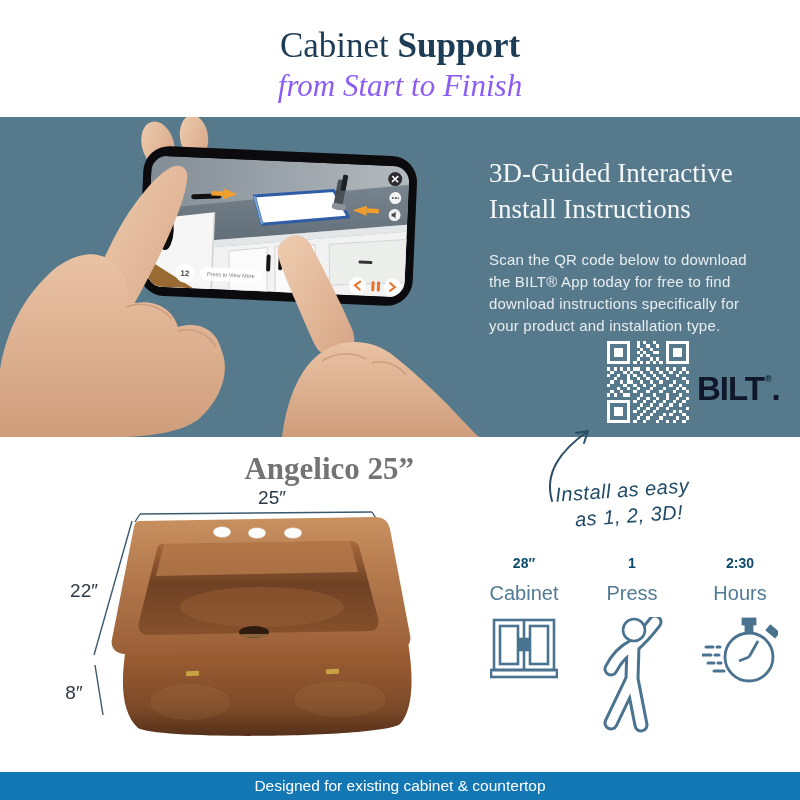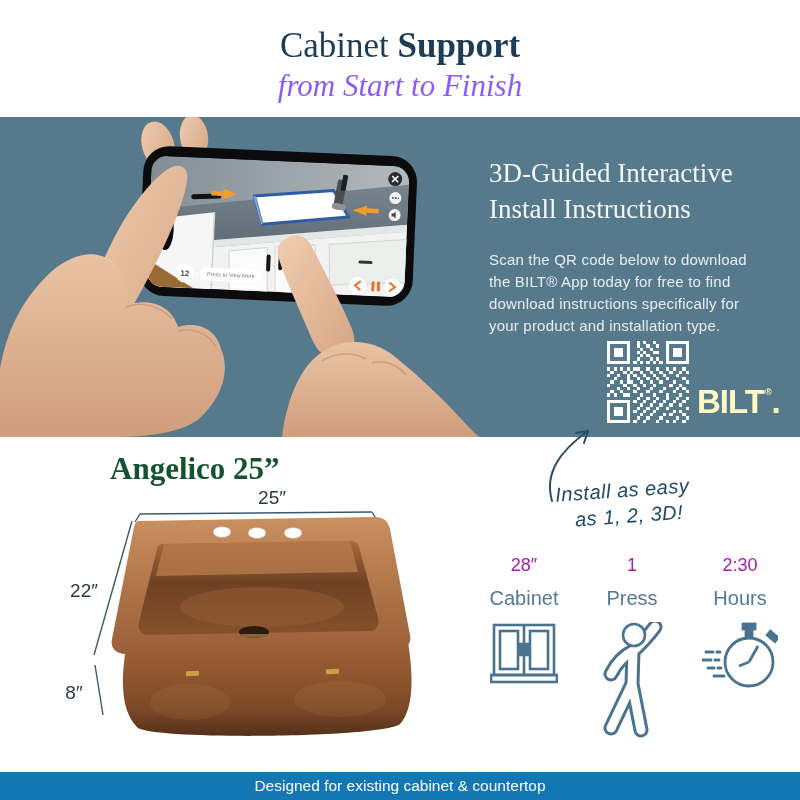--- a/index.html
+++ b/index.html
@@ -12,37 +12,37 @@
   .header .line1 .bold{font-weight:bold;}
   .header .line2{font-family:"Liberation Serif",serif;font-style:italic;font-size:31px;color:#8b5cf6;margin-top:2px;}
 
   
   .hero{position:absolute;left:0;top:117px;width:800px;height:320px;background:#56798c;}
   .hero-art{position:absolute;left:0;top:0;}
   .hero-text{position:absolute;left:489px;top:38px;width:300px;}
   .hero-heading{font-family:"Liberation Serif",serif;font-size:27px;line-height:36px;color:#f4f7f8;}
   .hero-body{margin-top:22px;font-size:15px;line-height:22px;color:#e8eef0;letter-spacing:.2px;}
   .qr{position:absolute;left:607px;top:224px;}
-  .bilt{position:absolute;left:697px;top:246px;color:#fef9c3;font-weight:bold;
-        font-size:33px;letter-spacing:-1px;line-height:33px;margin-top:13px;}
+  .bilt{position:absolute;left:697px;top:246px;color:#0f172a;font-weight:bold;
+        font-size:33px;letter-spacing:-1px;line-height:33px;}
   .bilt sup{font-size:9px;letter-spacing:0;vertical-align:18px;margin-left:1px;}
 
   
   .product{position:absolute;left:0;top:437px;width:800px;height:335px;background:#ffffff;}
-  .product-title{position:absolute;left:110px;top:14px;width:320px;text-align:left;
-                 font-family:"Liberation Serif",serif;font-weight:bold;font-size:31px;color:#14532d;}
+  .product-title{position:absolute;left:94px;top:14px;width:320px;text-align:right;
+                 font-family:"Liberation Serif",serif;font-weight:bold;font-size:31px;color:#737373;}
   .sink-figure{position:absolute;left:40px;top:50px;}
   .note{position:absolute;left:556px;top:40px;transform:rotate(-4deg);color:#214a66;
         font-style:italic;font-size:20px;line-height:26px;letter-spacing:.5px;}
   .note .l2{margin-left:18px;}
   .arrow-svg{position:absolute;left:538px;top:-22px;}
 
   .specs{position:absolute;left:474px;top:118px;width:316px;display:flex;justify-content:space-between;}
   .spec{width:100px;text-align:center;}
-  .spec .val{font-size:18px;font-weight:normal;color:#a21caf;}
+  .spec .val{font-size:14px;font-weight:bold;color:#0c4a6e;}
   .spec .lab{font-size:20px;color:#527a94;margin-top:11px;}
   .spec .ic{margin-top:12px;}
 
   
   .footer{position:absolute;left:0;top:772px;width:800px;height:28px;background:#1277b3;
           color:#ffffff;font-size:15.5px;line-height:28px;text-align:center;}
 </style>
 </head>
 <body>
 

